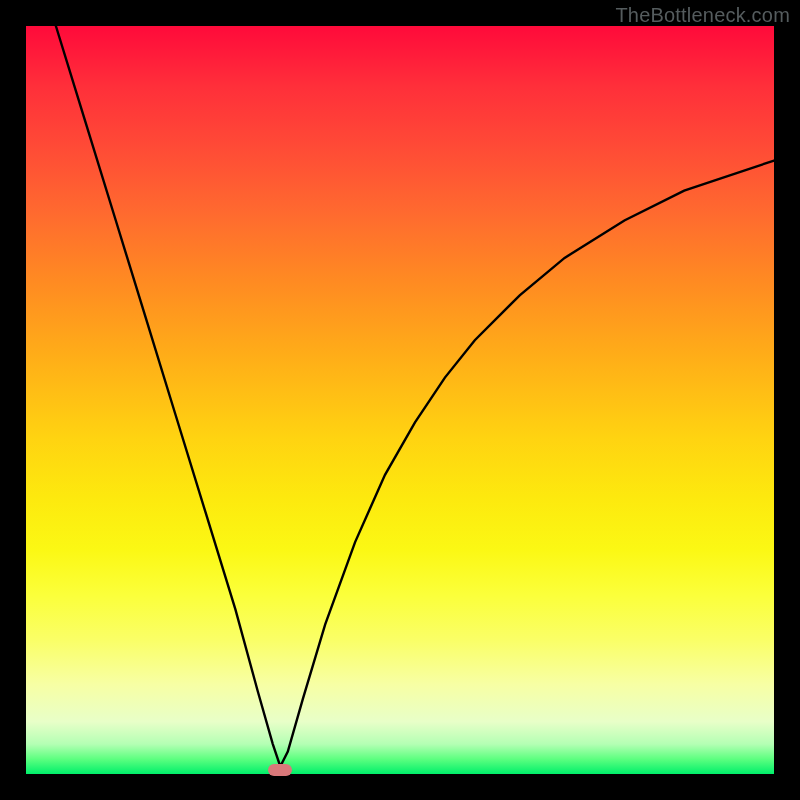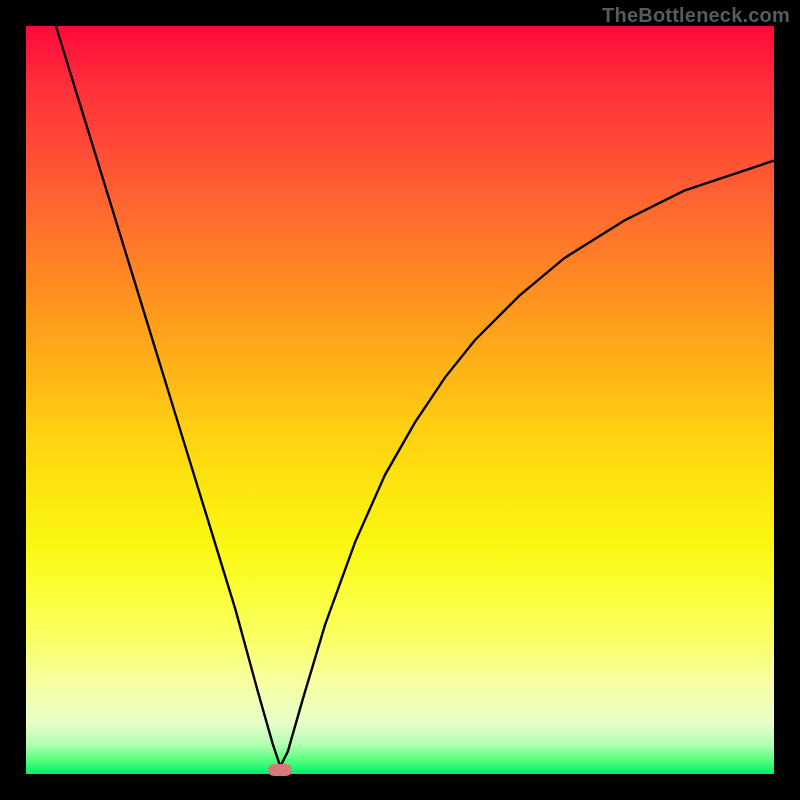--- a/index.html
+++ b/index.html
@@ -34,21 +34,21 @@
       #5dff80 98%,
       #00ef6a 100%
     );
   }
   .watermark {
     position: absolute;
     top: 4px;
     right: 10px;
     font-family: Arial, Helvetica, sans-serif;
     font-size: 20px;
-    font-weight: 700;
+    font-weight: 400;
     color: #555c5e;
     letter-spacing: 0.2px;
     user-select: none;
   }
   .curve-svg {
     position: absolute;
     left: 26px;
     top: 26px;
     width: 748px;
     height: 748px;

